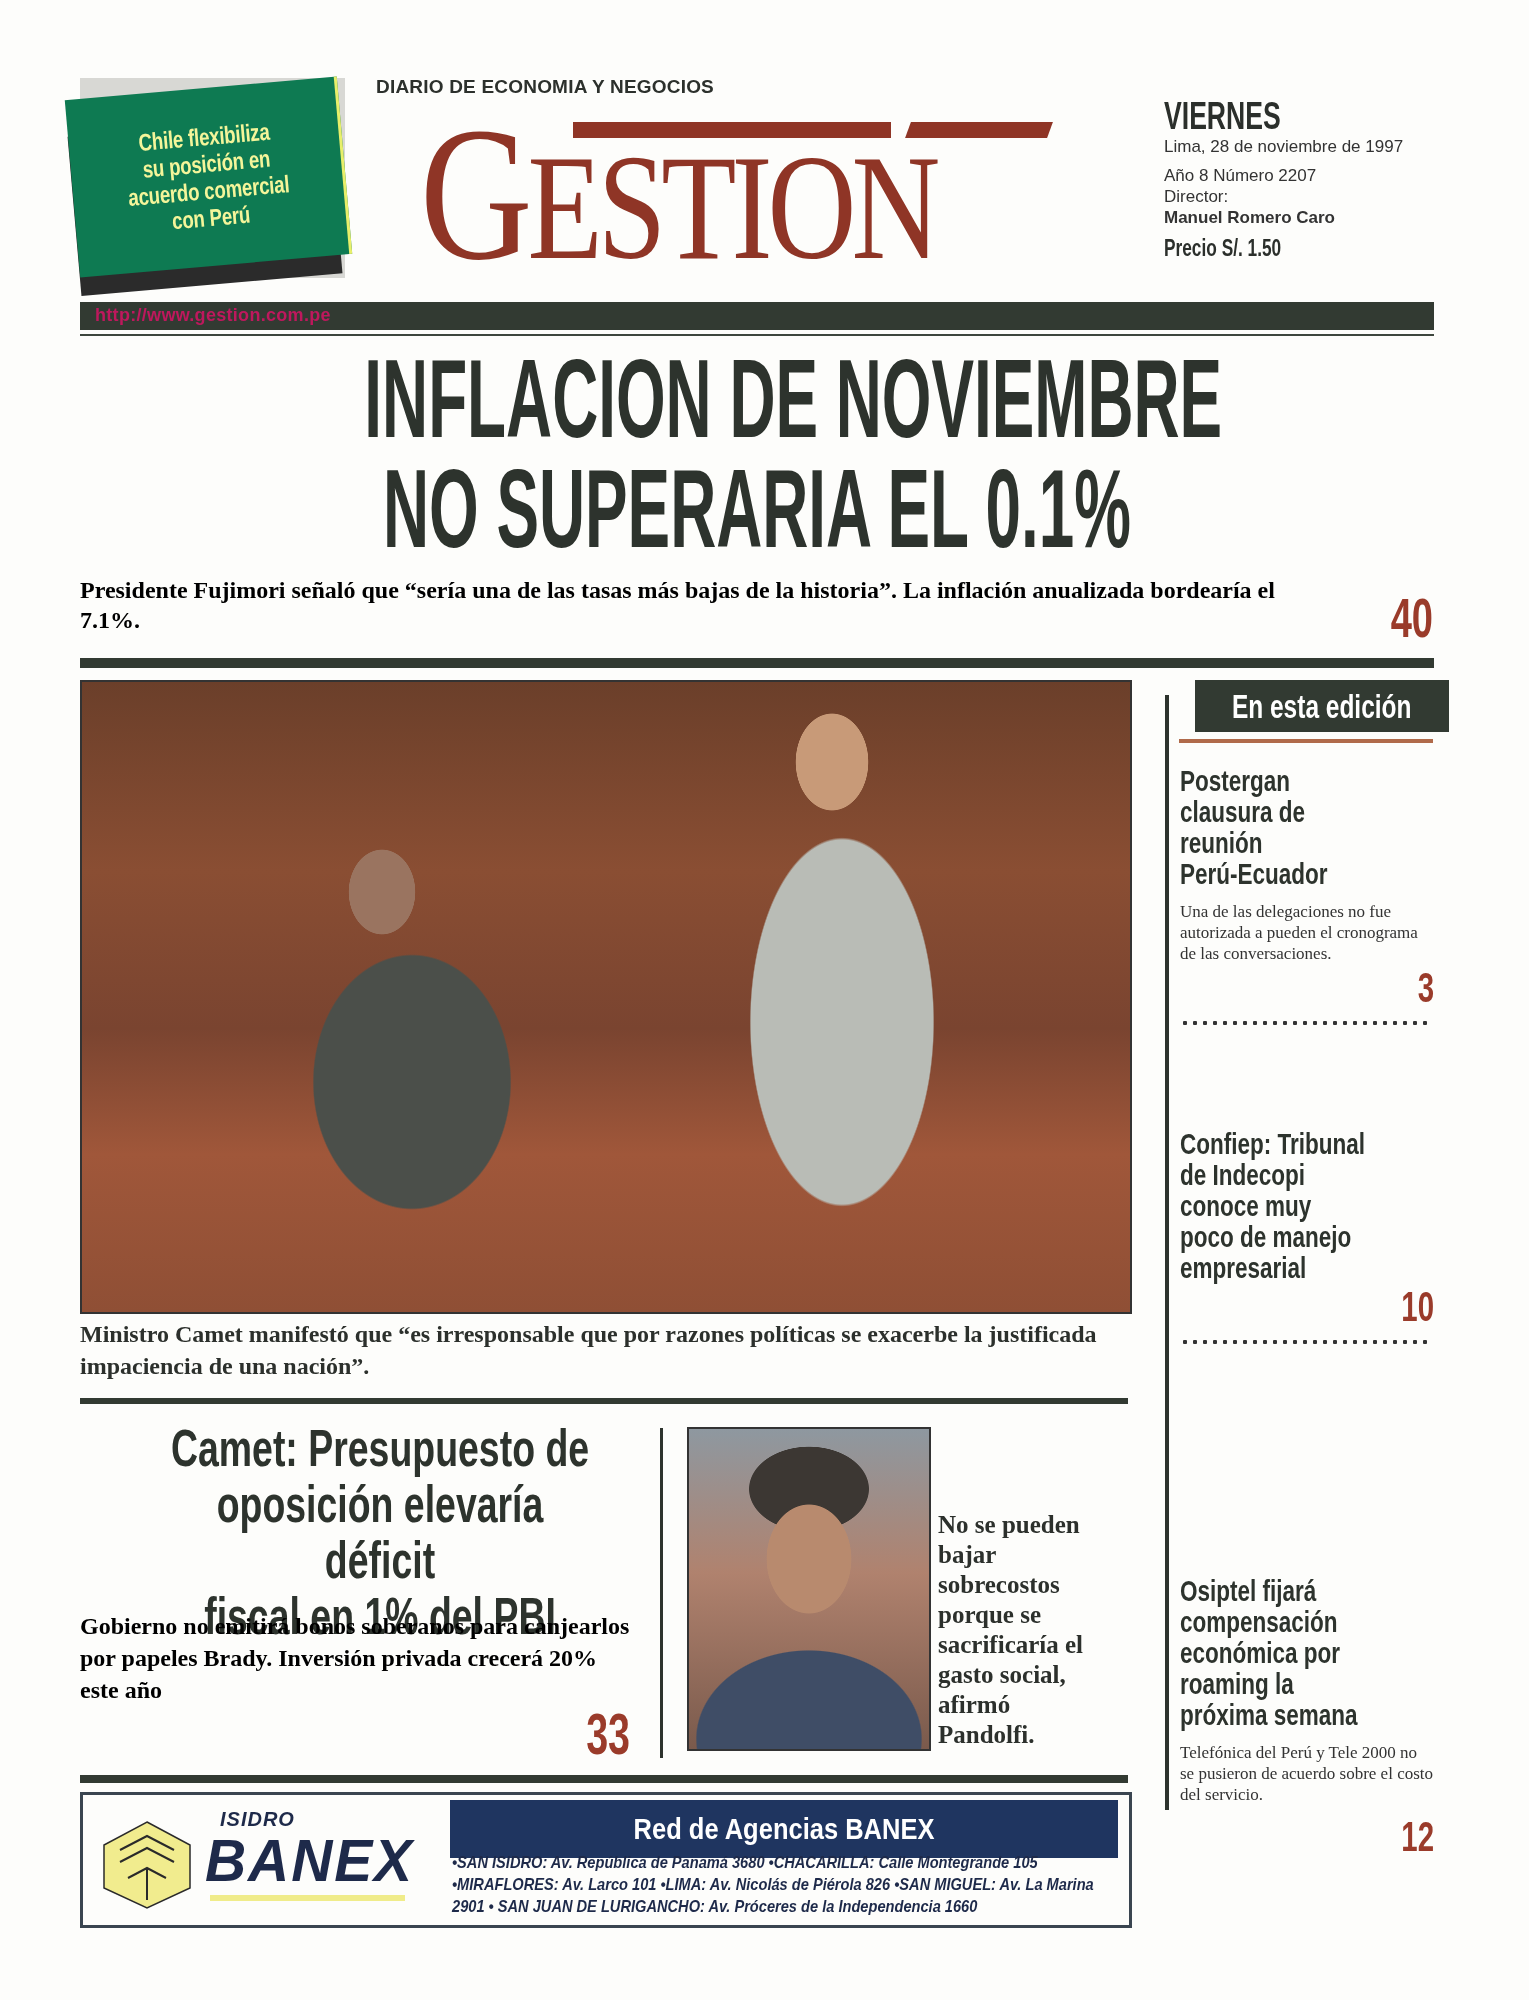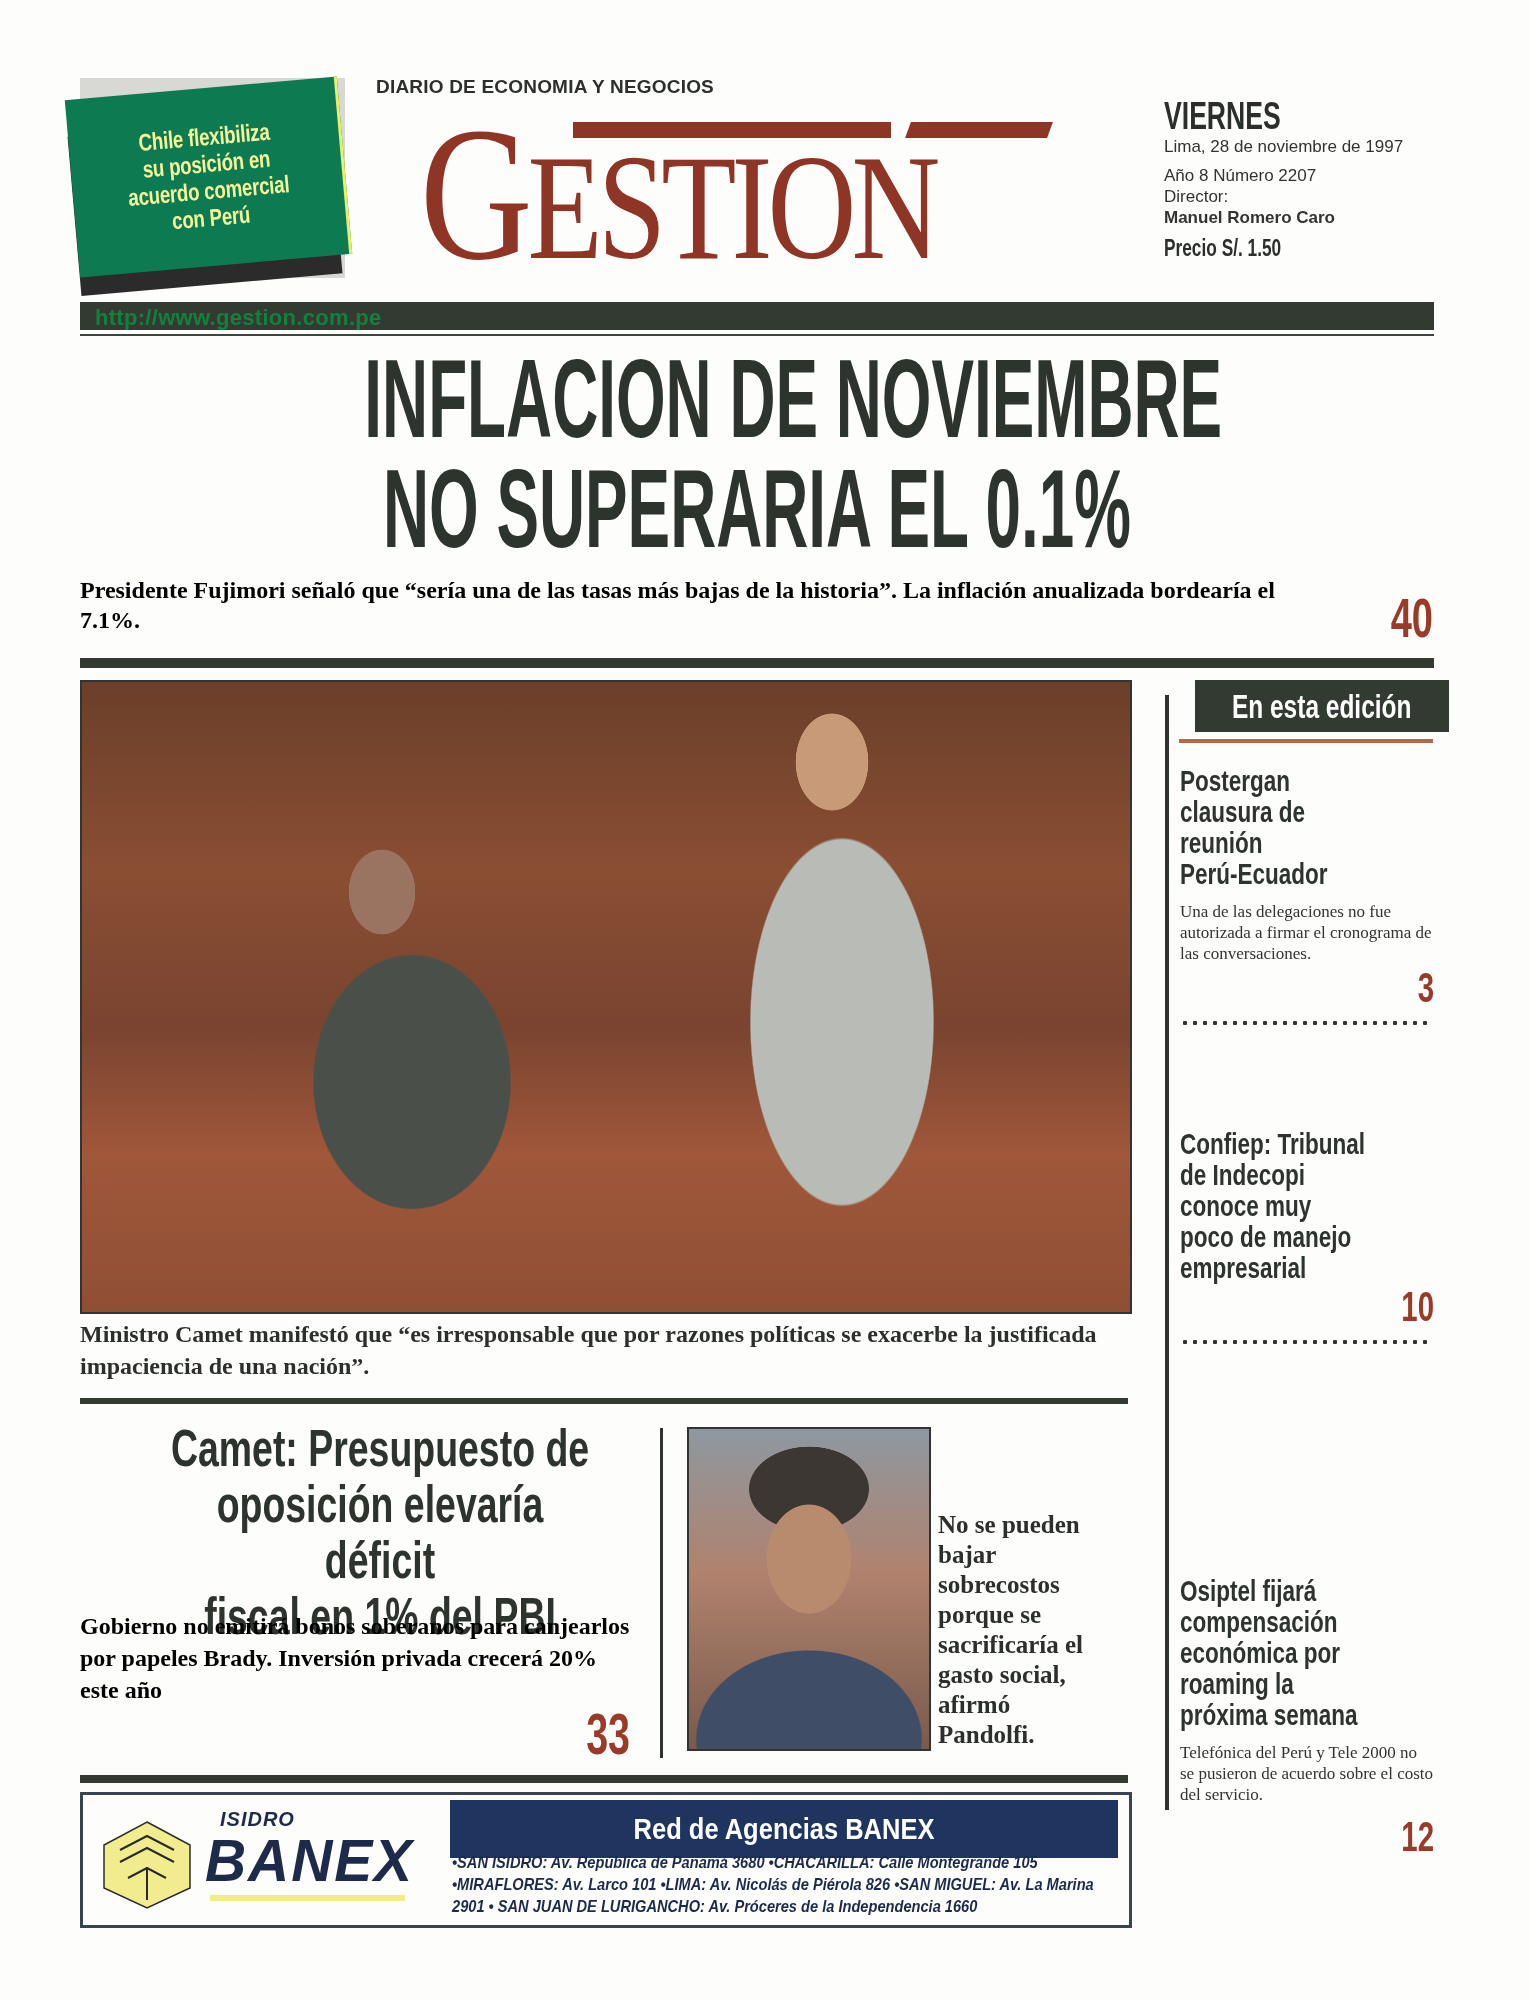--- a/index.html
+++ b/index.html
@@ -24,21 +24,21 @@
     #logo-text { left: 420px; top: 104px; font-family: "Liberation Serif", serif; color: #8f3526; font-size: 190px; line-height: 180px;
       letter-spacing: -6px; transform: scaleX(0.82); transform-origin: left top; white-space: nowrap; }
     #logo-text .small { font-size: 150px; }
 
     #dateblock { left: 1164px; top: 96px; }
     #day { font-size: 38px; font-weight: bold; color: #2b2f2b; transform: scaleX(0.7); transform-origin: left top; line-height: 40px; }
     .meta { font-size: 17px; color: #333; line-height: 21px; }
     #price { font-size: 24px; font-weight: bold; transform: scaleX(0.72); transform-origin: left top; margin-top: 6px; color: #2b2f2b; }
 
     #urlbar { left: 80px; top: 302px; width: 1354px; height: 28px; background: #323a32; }
-    #url { left: 95px; top: 305px; color: #15803d; font-size: 22px; font-weight: bold; letter-spacing: 0.3px; }
+    #url { left: 95px; top: 305px; color: #be185d; font-size: 18px; font-weight: bold; letter-spacing: 0.3px; }
     #urlrule { left: 80px; top: 334px; width: 1354px; height: 2px; background: #3d463d; }
 
     .headline { font-weight: bold; color: #2d332d; font-size: 110px; line-height: 104px; white-space: nowrap;
       transform-origin: center top; text-align: center; }
     #hl1 { left: 80px; top: 345px; width: 1354px; transform: scaleX(0.58) scaleY(1.02); }
     #hl2 { left: 80px; top: 455px; width: 1354px; transform: scaleX(0.58) scaleY(1.02); }
 
     #deck { left: 80px; top: 575px; width: 1200px; font-size: 24px; line-height: 30px; font-weight: bold; color: #000000; }
     .pageno { color: #9a3b2a; font-weight: bold; font-size: 56px; transform: scaleX(0.68); transform-origin: right top; text-align: right; }
     #pg40 { right: 96px; top: 585px; width: 120px; }
@@ -167,21 +167,21 @@
 </div>
 <div id="side-head-rule" class="abs"></div>
 
 <div class="abs side-item" style="top:765px">
   <div class="side-title">
     <div>Postergan</div>
     <div>clausura de</div>
     <div>reunión</div>
     <div>Perú-Ecuador</div>
   </div>
-  <div class="side-body">Una de las delegaciones no fue autorizada a firmar el cronograma de las conversaciones.</div>
+  <div class="side-body">Una de las delegaciones no fue autorizada a pueden el cronograma de las conversaciones.</div>
   <div class="side-pg">3</div>
   <div class="dots" style="margin-top:8px"></div>
 </div>
 
 <div class="abs side-item" style="top:1128px">
   <div class="side-title">
     <div>Confiep: Tribunal</div>
     <div>de Indecopi</div>
     <div>conoce muy</div>
     <div>poco de manejo</div>

